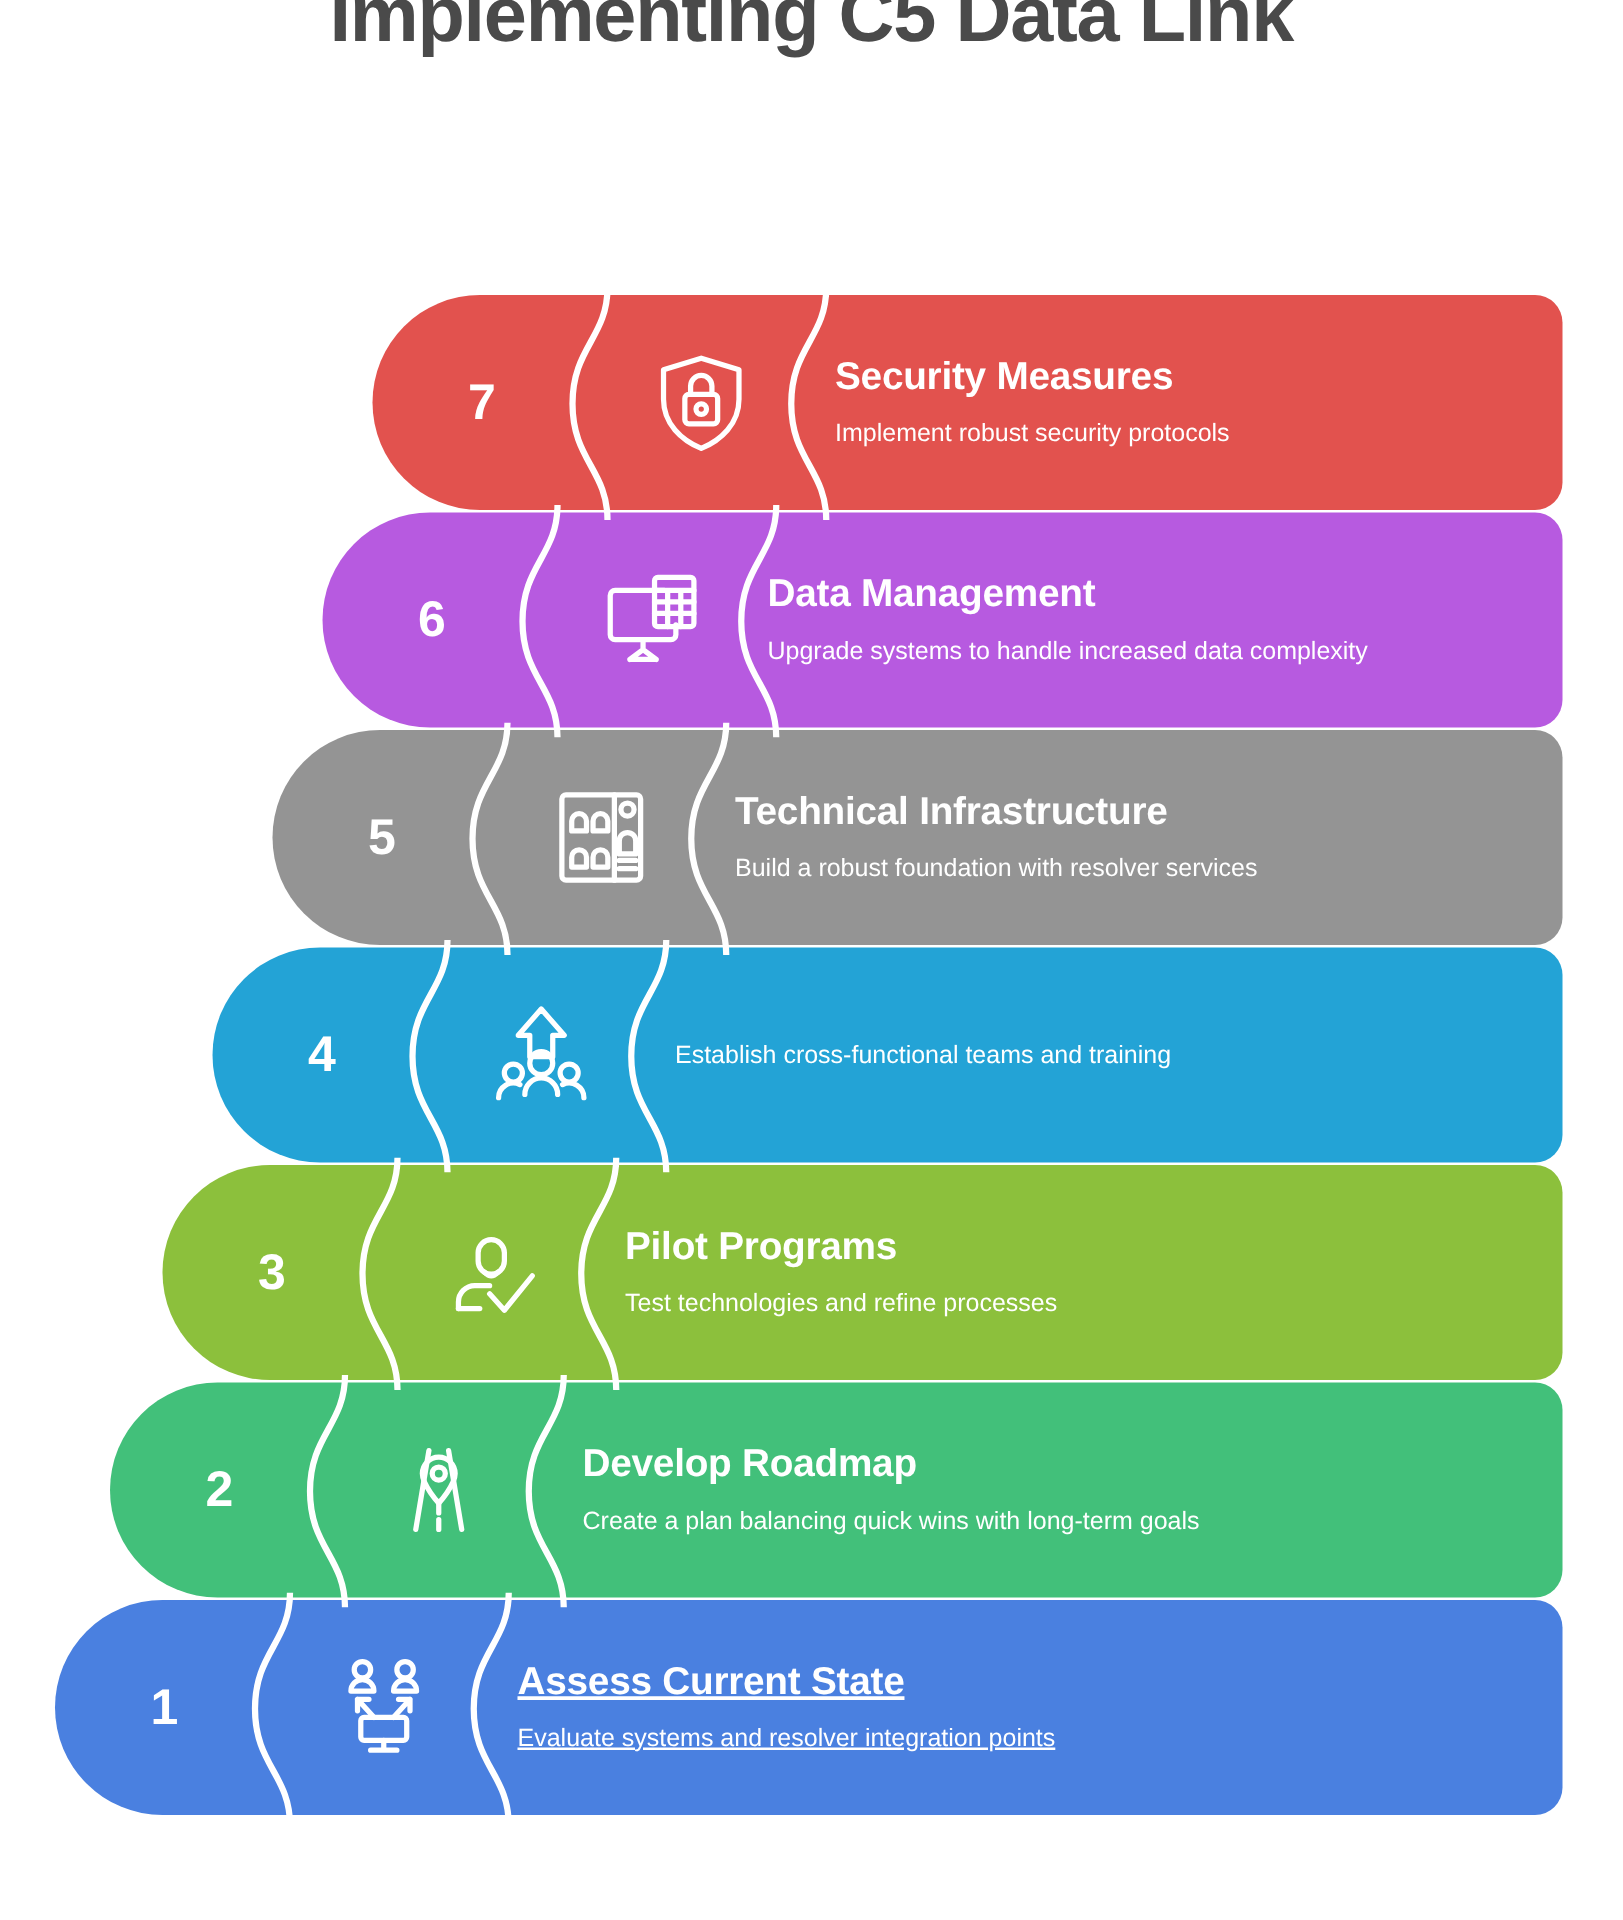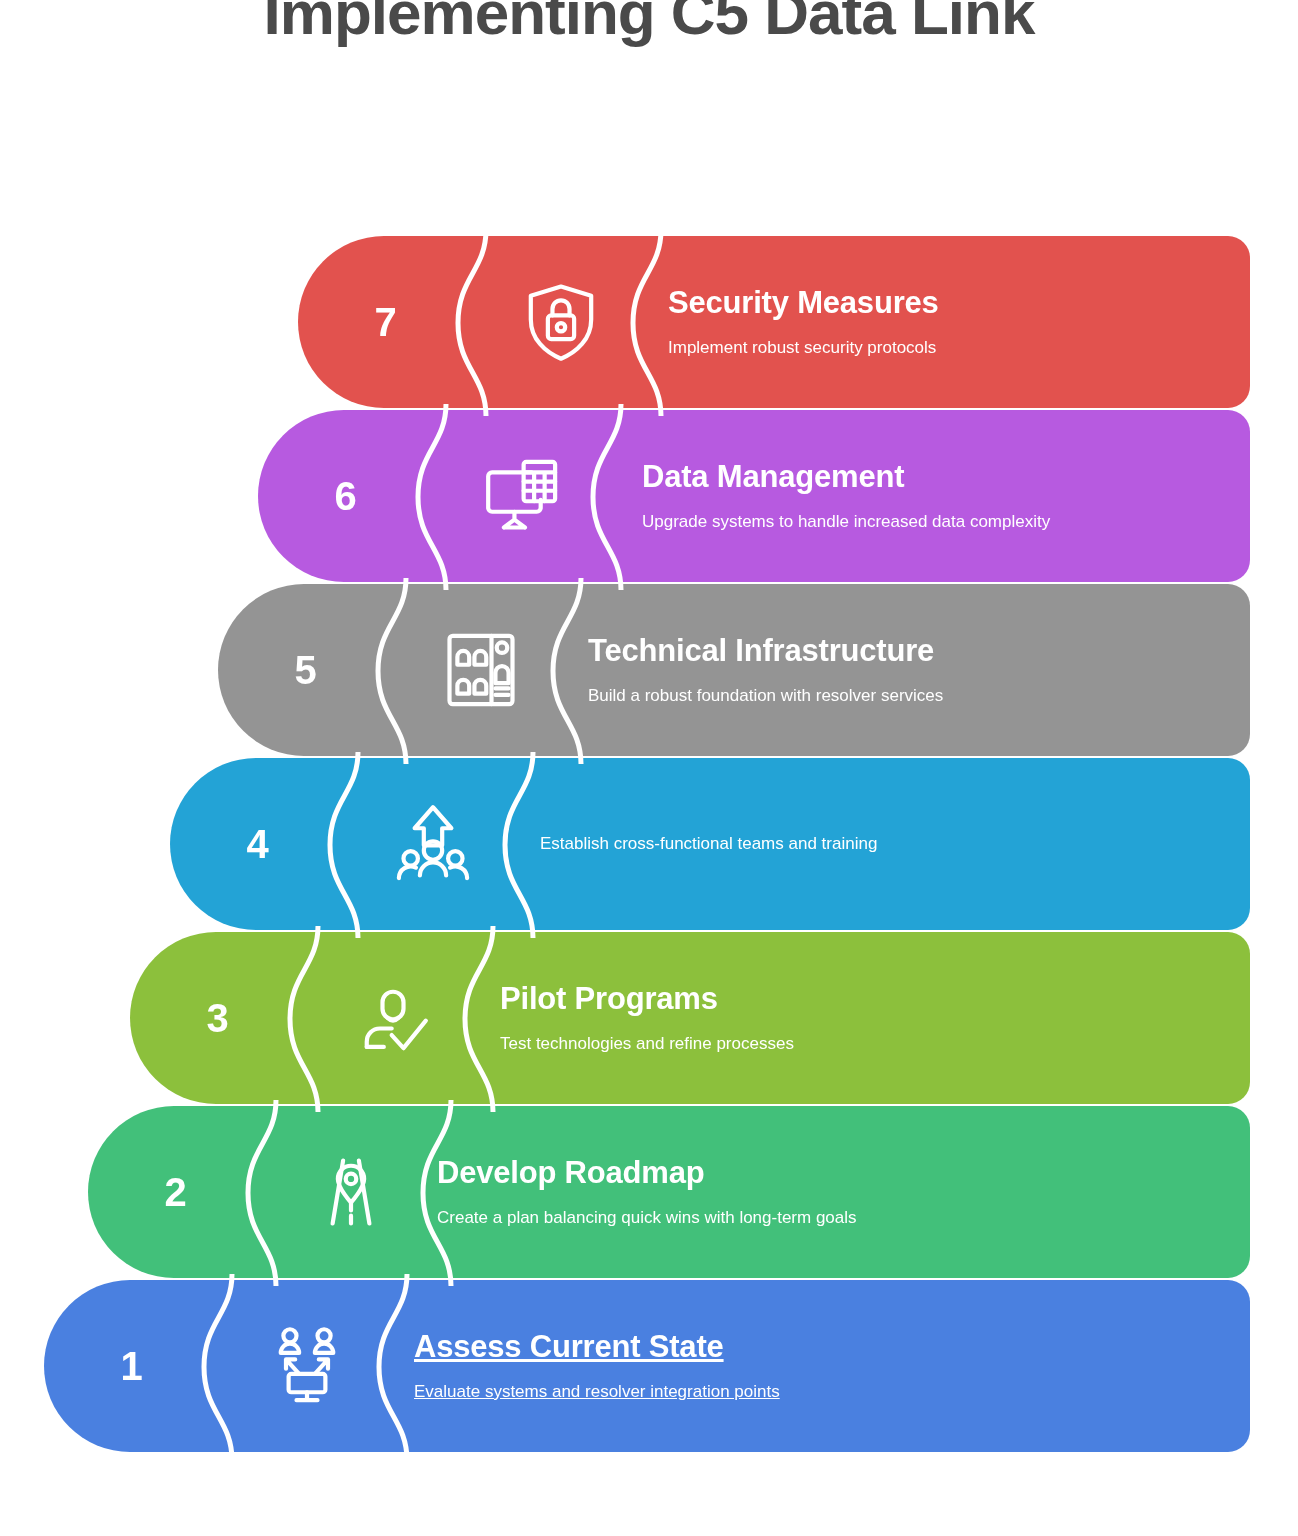--- a/index.html
+++ b/index.html
@@ -115,21 +115,21 @@
   }
   .txt .h {
     font-weight: bold;
     font-size: 31px;
     line-height: 1.12;
     letter-spacing: -0.2px;
     margin-bottom: 16px;
     font-family: "Liberation Sans", sans-serif;
   }
   .txt .d {
-    font-size: 17px;
+    font-size: 20px;
     line-height: 1.24;
     font-weight: normal;
     font-family: "Liberation Sans", sans-serif;
   }
 
   
   .divider {
     position: absolute;
     top: -6px;
     width: 70px;
@@ -190,21 +190,21 @@
         <path fill="none" stroke="#ffffff" stroke-width="3.2" stroke-linecap="round" stroke-linejoin="round" d="M27 44 v6 M19 56 h16 M27 50 l-8 6 M27 50 l8 6"></path>
         <rect fill="none" stroke="#ffffff" stroke-width="3.2" stroke-linecap="round" stroke-linejoin="round" x="34" y="6" width="24" height="30" rx="2"></rect>
         <path fill="none" stroke="#ffffff" stroke-width="3.2" stroke-linecap="round" stroke-linejoin="round" d="M34 14 h24 M34 21 h24 M34 28 h24 M42 14 v22 M50 14 v22"></path>
       </svg>
           </div>
           <div class="divider" style="left: 315px;">
             <svg viewBox="0 0 70 186" preserveAspectRatio="none">
     <path d="M48 0 C48 40 20 48 20 93 C20 138 48 146 48 186" fill="none" stroke="#ffffff" stroke-width="5"></path>
   </svg>
           </div>
-          <div class="txt" style="left: 384px; width: 622px;">
+          <div class="txt" style="left: 356px; width: 622px;">
             <div class="h">Data Management</div>
             <div class="d">Upgrade systems to handle increased data complexity</div>
           </div>
         </div>
       </div>
       <div class="step">
         <div class="bar" style="left: 218px; width: 1032px; background: rgb(148, 148, 148);">
           <div class="num">5</div>
           <div class="divider" style="left: 140px;">
             <svg viewBox="0 0 70 186" preserveAspectRatio="none">
@@ -307,21 +307,21 @@
         <path fill="none" stroke="#ffffff" stroke-width="3.2" stroke-linecap="round" stroke-linejoin="round" d="M32 40 v6 M32 50 v6"></path>
         <path fill="none" stroke="#ffffff" stroke-width="3.2" stroke-linecap="round" stroke-linejoin="round" d="M32 12 a10 10 0 0 1 10 10 c0 7-10 18-10 18 s-10-11-10-18 a10 10 0 0 1 10-10 Z"></path>
         <circle fill="none" stroke="#ffffff" stroke-width="3.2" stroke-linecap="round" stroke-linejoin="round" cx="32" cy="22" r="4"></circle>
       </svg>
           </div>
           <div class="divider" style="left: 315px;">
             <svg viewBox="0 0 70 186" preserveAspectRatio="none">
     <path d="M48 0 C48 40 20 48 20 93 C20 138 48 146 48 186" fill="none" stroke="#ffffff" stroke-width="5"></path>
   </svg>
           </div>
-          <div class="txt" style="left: 349px; width: 792px;">
+          <div class="txt" style="left: 378px; width: 792px;">
             <div class="h">Develop Roadmap</div>
             <div class="d">Create a plan balancing quick wins with long-term goals</div>
           </div>
         </div>
       </div>
       <div class="step">
         <div class="bar" style="left: 44px; width: 1206px; background: rgb(74, 128, 224);">
           <div class="num">1</div>
           <div class="divider" style="left: 140px;">
             <svg viewBox="0 0 70 186" preserveAspectRatio="none">

